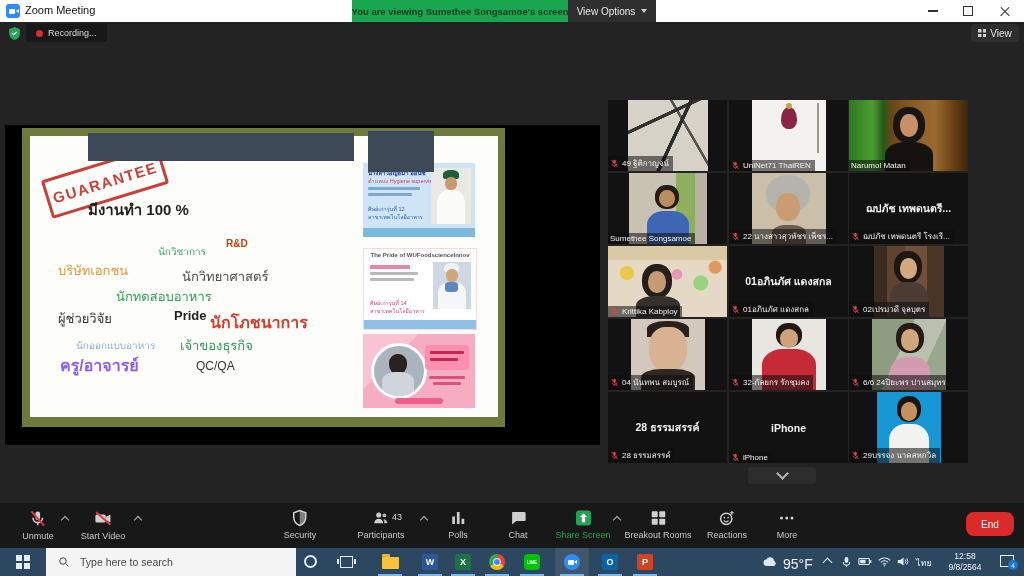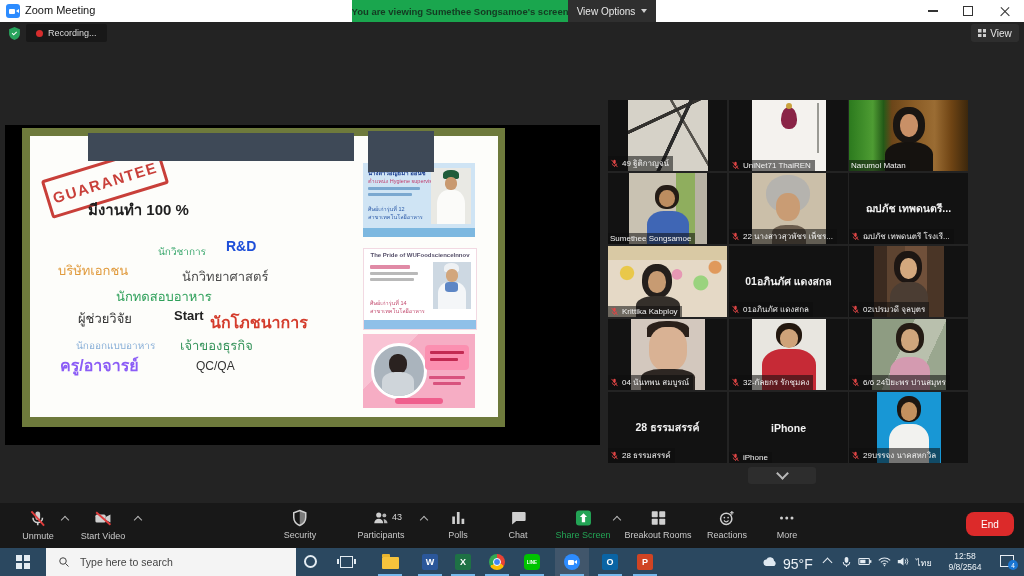--- a/index.html
+++ b/index.html
@@ -231,26 +231,26 @@
       <span>View</span>
     </div>
 
     <div class="shared">
       <div class="frame">
         <div class="slide">
           <div class="stamp">GUARANTEE</div>
           <div class="headline">มีงานทำ 100 %</div>
 
           <span class="w" style="left:128px;top:108px;font-size:10px;color:#3aa76d;">นักวิชาการ</span>
-          <span class="w" style="left:196px;top:102px;font-size:14px;font-weight:bold;color:#1d4ed8;">R&amp;D</span>
+          <span class="w" style="left:196px;top:102px;font-size:10px;font-weight:bold;color:#c2410c;">R&amp;D</span>
           <span class="w" style="left:28px;top:124px;font-size:13px;color:#e09a3c;">บริษัทเอกชน</span>
           <span class="w" style="left:152px;top:130px;font-size:13px;color:#4a4a4a;">นักวิทยาศาสตร์</span>
           <span class="w" style="left:86px;top:150px;font-size:13px;color:#2fa05a;">นักทดสอบอาหาร</span>
-          <span class="w" style="left:28px;top:172px;font-size:13px;color:#333;margin-left:20px;">ผู้ช่วยวิจัย</span>
-          <span class="w" style="left:144px;top:172px;font-size:13px;font-weight:bold;color:#222;">Start</span>
+          <span class="w" style="left:28px;top:172px;font-size:13px;color:#333;">ผู้ช่วยวิจัย</span>
+          <span class="w" style="left:144px;top:172px;font-size:13px;font-weight:bold;color:#222;">Pride</span>
           <span class="w" style="left:180px;top:174px;font-size:16px;font-weight:bold;color:#d43c2c;">นักโภชนาการ</span>
           <span class="w" style="left:46px;top:202px;font-size:10px;color:#8ab0d8;">นักออกแบบอาหาร</span>
           <span class="w" style="left:150px;top:199px;font-size:13px;color:#37945c;">เจ้าของธุรกิจ</span>
           <span class="w" style="left:30px;top:217px;font-size:16px;font-weight:bold;color:#8b5cf6;">ครู/อาจารย์</span>
           <span class="w" style="left:166px;top:223px;font-size:12px;color:#333;">QC/QA</span>
 
           <div class="card card1">
             <div class="c1l" style="top:5px;font-size:6px;font-weight:bold;color:#1d3f8f;">นางสาวอัญธิมา ออนซี</div>
             <div class="c1l" style="top:14px;font-size:5.5px;color:#c03a6a;">ตำแหน่ง Hygiene supervisor</div>
             <div class="cbar" style="left:5px;top:24px;width:52px;height:3px;background:#7aa8d0;"></div>

